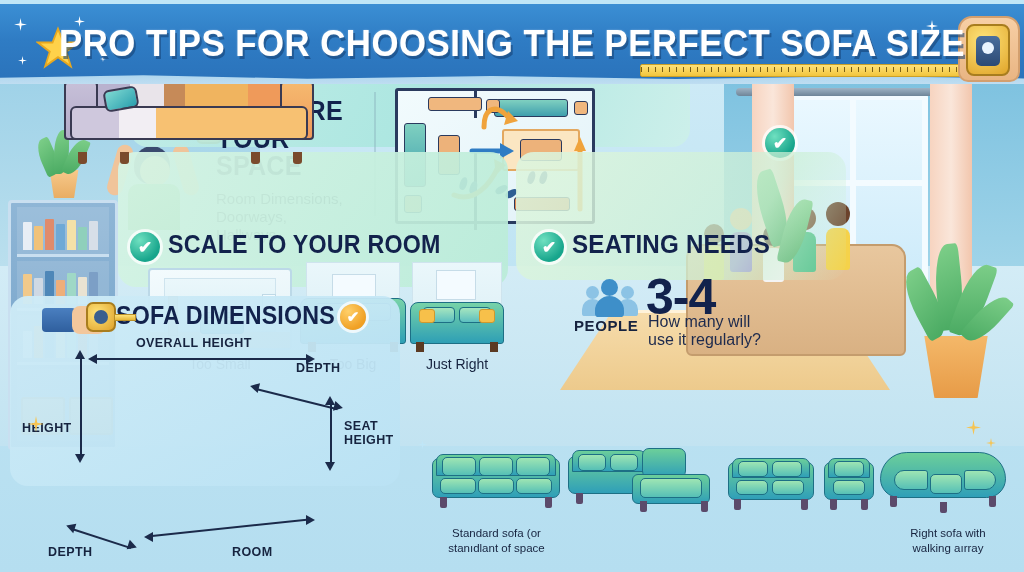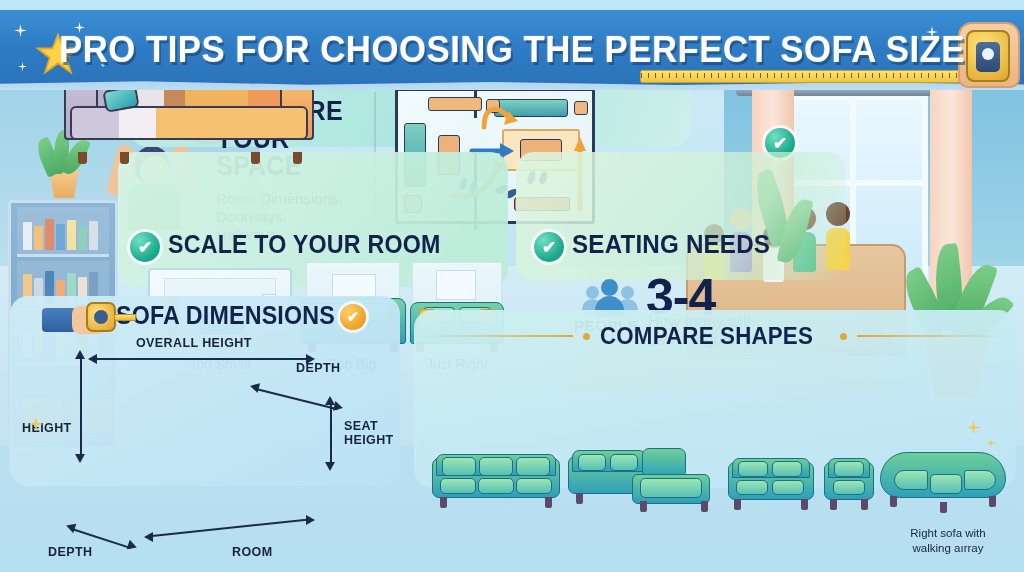--- a/index.html
+++ b/index.html
@@ -5,21 +5,21 @@
   * { margin:0; padding:0; box-sizing:border-box; }
   body {
     width:1024px; height:572px; overflow:hidden;
     font-family:"Liberation Sans", sans-serif;
     background:#bfe6f7;
   }
   #infographic { position:relative; width:1024px; height:572px; overflow:hidden; }
 
   
   .header {
-    position:absolute; left:0; top:10px; width:1024px; height:80px;
+    position:absolute; left:0; top:4px; width:1024px; height:80px;
     background:linear-gradient(180deg,#3b8fd4 0%,#2f7cc4 45%,#2a72ba 100%);
     overflow:hidden;
   }
   .header::after{
     content:""; position:absolute; left:0; bottom:0; width:100%; height:14px;
     background:linear-gradient(180deg,#b9e2f5,#d9f0fb);
     clip-path:polygon(0 55%,14% 38%,30% 62%,48% 42%,66% 64%,84% 45%,100% 60%,100% 100%,0 100%);
     opacity:.85;
   }
   .header-title {
@@ -474,42 +474,37 @@
   <div class="dimlabel" style="left:48px;top:546px;">DEPTH</div>
   <div class="arrow-h" style="left:72px;top:528px;width:62px;transform:rotate(18deg);transform-origin:left center;"></div>
   <div class="ah-cap" style="left:66px;top:522px;border-right:9px solid #1b2a4a;transform:rotate(18deg);"></div>
   <div class="ah-cap" style="left:128px;top:541px;border-left:9px solid #1b2a4a;transform:rotate(18deg);"></div>
 
   <div class="dimlabel" style="left:232px;top:546px;">ROOM</div>
   <div class="arrow-h" style="left:152px;top:535px;width:158px;transform:rotate(-6deg);transform-origin:left center;"></div>
   <div class="ah-cap" style="left:144px;top:532px;border-right:9px solid #1b2a4a;"></div>
   <div class="ah-cap" style="left:306px;top:515px;border-left:9px solid #1b2a4a;"></div>
 
-  <div class="panel p-compare">
-    <div class="cmp-title-wrap">
-      <div class="cmp-line"></div>
-      <div class="cmp-dot"></div>
-      <div class="h-big" style="font-size:24px;transform:scaleX(.93);">COMPARE SHAPES</div>
-      <div class="cmp-dot"></div>
-      <div class="cmp-line r"></div>
-    </div>
-  </div>
 
   <div class="sofa-g" style="left:432px;top:452px;width:128px;height:62px;">
     <div class="sg-body" style="left:0;top:6px;width:128px;height:40px;"></div>
     <div class="sg-body" style="left:4px;top:2px;width:120px;height:22px;border-radius:7px 7px 0 0;"></div>
     <div class="sg-cush" style="left:10px;top:5px;width:34px;height:19px;"></div>
     <div class="sg-cush" style="left:47px;top:5px;width:34px;height:19px;"></div>
     <div class="sg-cush" style="left:84px;top:5px;width:34px;height:19px;"></div>
     <div class="sg-cush" style="left:8px;top:26px;width:36px;height:16px;"></div>
     <div class="sg-cush" style="left:46px;top:26px;width:36px;height:16px;"></div>
     <div class="sg-cush" style="left:84px;top:26px;width:36px;height:16px;"></div>
     <div class="sg-leg" style="left:8px;top:45px;"></div>
     <div class="sg-leg" style="right:8px;top:45px;"></div>
   </div>
+  <div class="cmp-cap" style="left:424px;top:526px;width:145px;">
+    <span>Standard sofa (or</span><br>
+    <span>stanıdlant of space</span>
+  </div>
 
   <div class="sofa-g" style="left:568px;top:448px;width:146px;height:66px;">
     <div class="sg-body" style="left:0;top:8px;width:82px;height:38px;"></div>
     <div class="sg-body" style="left:4px;top:2px;width:74px;height:22px;border-radius:7px 7px 0 0;"></div>
     <div class="sg-cush" style="left:10px;top:6px;width:28px;height:17px;"></div>
     <div class="sg-cush" style="left:42px;top:6px;width:28px;height:17px;"></div>
     <div class="sg-body" style="left:74px;top:0px;width:44px;height:30px;border-radius:7px;"></div>
     <div class="sg-body" style="left:64px;top:26px;width:78px;height:30px;border-radius:6px;"></div>
     <div class="sg-cush" style="left:72px;top:30px;width:62px;height:20px;"></div>
     <div class="sg-leg" style="left:8px;top:45px;"></div>

